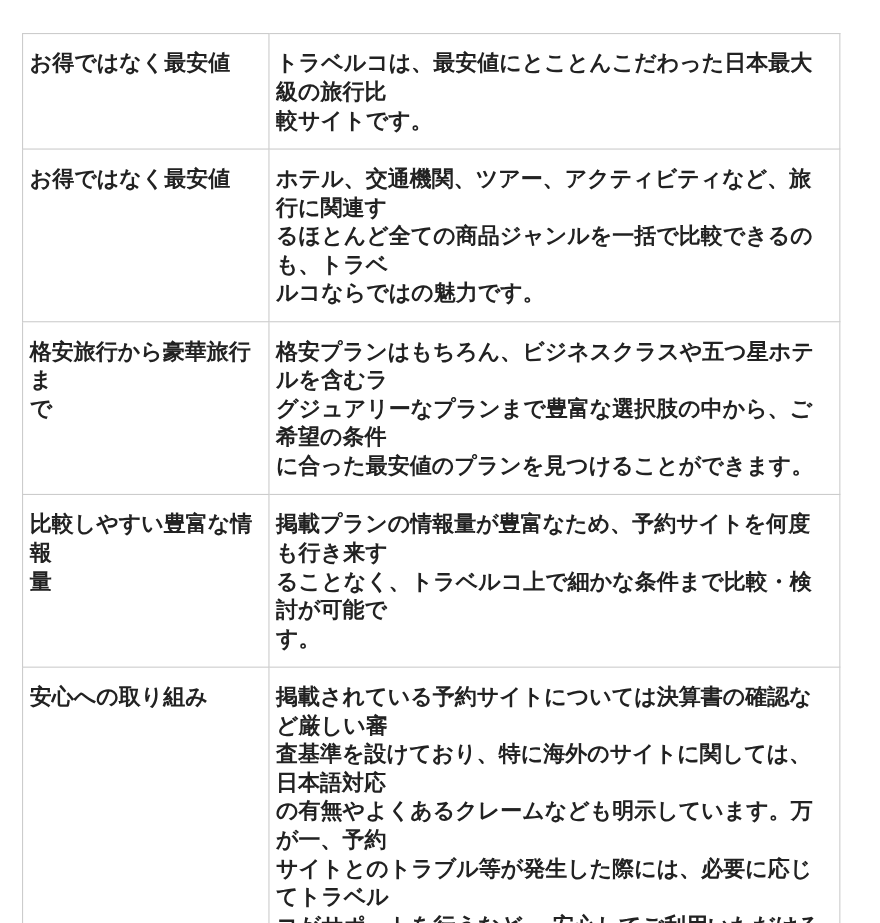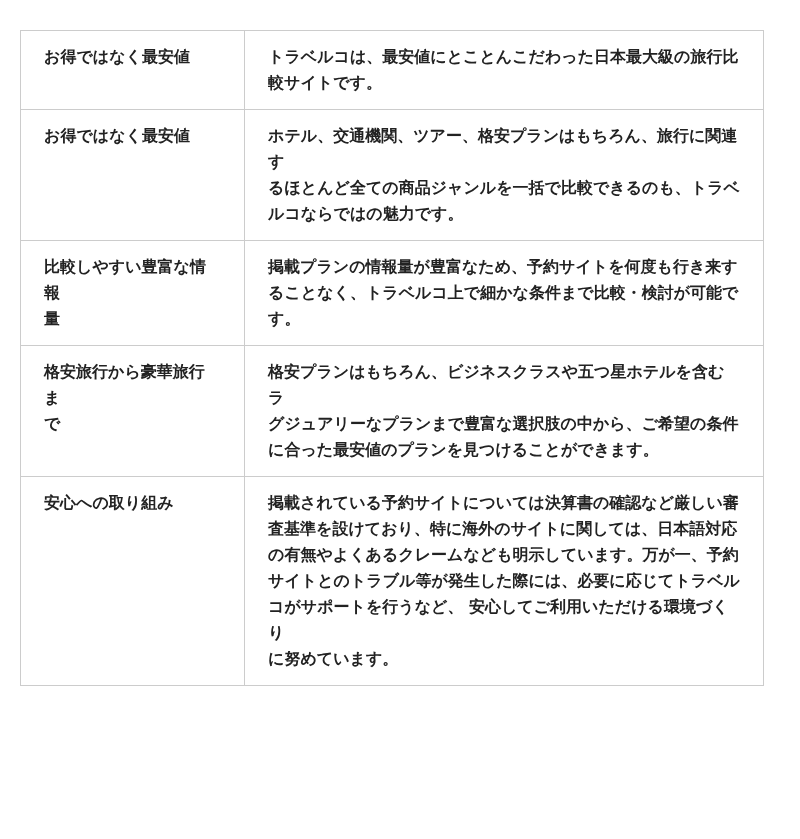--- a/index.html
+++ b/index.html
@@ -28,22 +28,22 @@
     top: 30px;
     width: 743px;
     border-collapse: collapse;
     table-layout: fixed;
   }
   .feature-table col.col-label { width: 224px; }
   .feature-table col.col-desc  { width: 519px; }
   .feature-table td {
     border: 1px solid var(--border, #ccc);
     vertical-align: top;
-    padding: 13px 23px;
-    font-size: 16px;
+    padding: 13px 6px;
+    font-size: 20px;
     line-height: 26px;
     color: var(--text, #222);
     white-space: pre-line;
     word-break: break-word;
   }
   .feature-table td.label-cell {
     font-weight: bold;
   }
   .feature-table td.desc-cell {
     font-weight: bold;
@@ -59,37 +59,37 @@
       <col class="col-desc">
     </colgroup>
     <tbody>
       <tr>
         <td class="label-cell">お得ではなく最安値</td>
         <td class="desc-cell">トラベルコは、最安値にとことんこだわった日本最大級の旅行比
 較サイトです。</td>
       </tr>
       <tr>
         <td class="label-cell">お得ではなく最安値</td>
-        <td class="desc-cell">ホテル、交通機関、ツアー、格安プランはもちろん、旅行に関連す
+        <td class="desc-cell">ホテル、交通機関、ツアー、アクティビティなど、旅行に関連す
 るほとんど全ての商品ジャンルを一括で比較できるのも、トラベ
 ルコならではの魅力です。</td>
+      </tr>
+      <tr>
+        <td class="label-cell">格安旅行から豪華旅行ま
+で</td>
+        <td class="desc-cell">格安プランはもちろん、ビジネスクラスや五つ星ホテルを含むラ
+グジュアリーなプランまで豊富な選択肢の中から、ご希望の条件
+に合った最安値のプランを見つけることができます。</td>
       </tr>
       <tr>
         <td class="label-cell">比較しやすい豊富な情報
 量</td>
         <td class="desc-cell">掲載プランの情報量が豊富なため、予約サイトを何度も行き来す
 ることなく、トラベルコ上で細かな条件まで比較・検討が可能で
 す。</td>
-      </tr>
-      <tr>
-        <td class="label-cell">格安旅行から豪華旅行ま
-で</td>
-        <td class="desc-cell">格安プランはもちろん、ビジネスクラスや五つ星ホテルを含むラ
-グジュアリーなプランまで豊富な選択肢の中から、ご希望の条件
-に合った最安値のプランを見つけることができます。</td>
       </tr>
       <tr>
         <td class="label-cell">安心への取り組み</td>
         <td class="desc-cell">掲載されている予約サイトについては決算書の確認など厳しい審
 査基準を設けており、特に海外のサイトに関しては、日本語対応
 の有無やよくあるクレームなども明示しています。万が一、予約
 サイトとのトラブル等が発生した際には、必要に応じてトラベル
 コがサポートを行うなど、 安心してご利用いただける環境づくり
 に努めています。</td>
       </tr>

